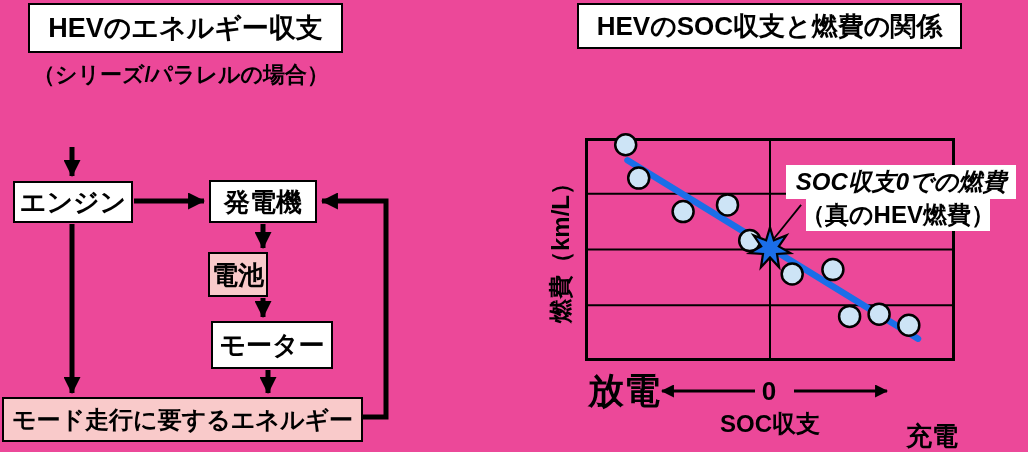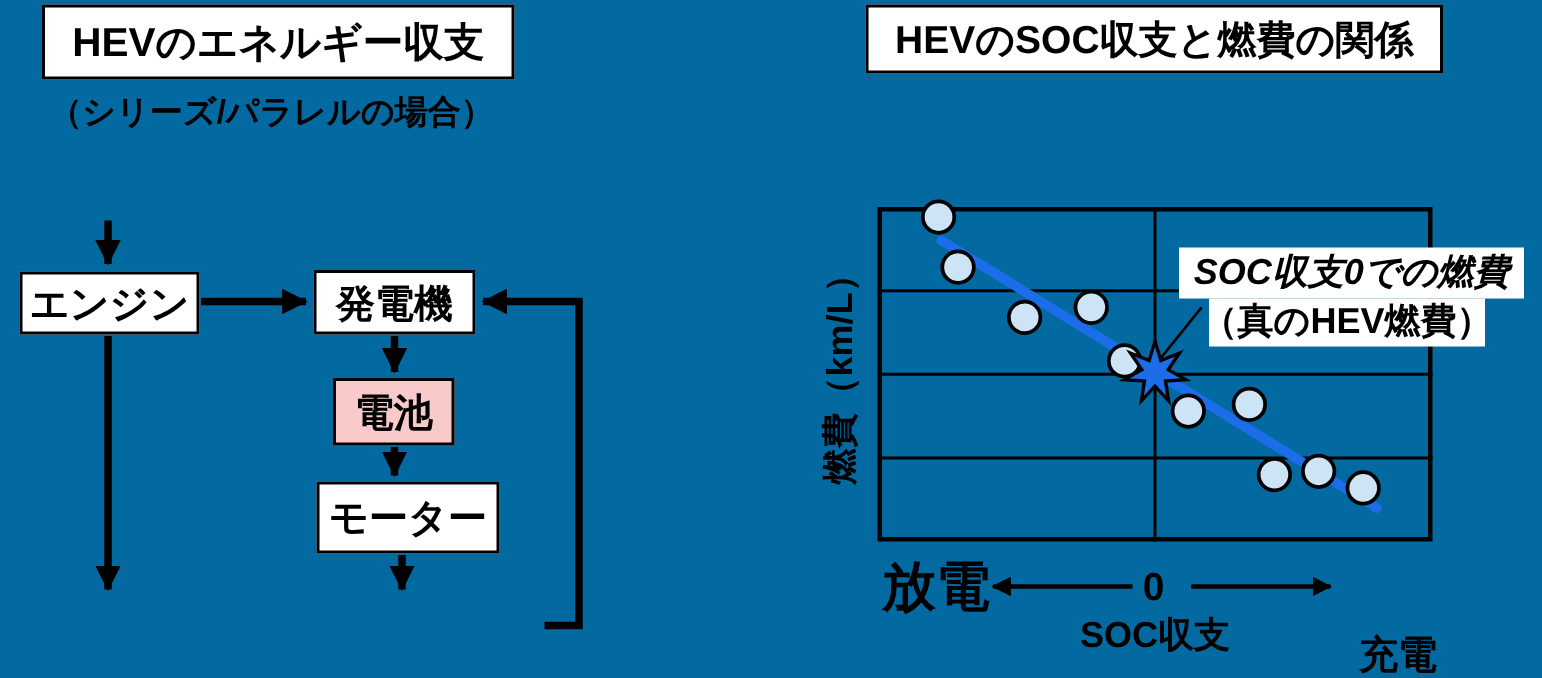--- a/index.html
+++ b/index.html
@@ -1,17 +1,17 @@
 <!DOCTYPE html>
 <html><head>
 <meta charset="utf-8">
 <style>
   html,body{margin:0;padding:0;background:#fff;}
   #stage{
-    position:relative;width:1028px;height:452px;background:#0369a1;
+    position:relative;width:1028px;height:452px;background:#ec4899;
     font-family:"Liberation Sans","DejaVu Sans",sans-serif;color:#000;overflow:hidden;
   }
   .box{
     position:absolute;box-sizing:border-box;border:2.5px solid #000;background:#fff;
     display:flex;align-items:center;justify-content:center;
     font-weight:bold;white-space:nowrap;line-height:1;
   }
   .pink{background:#f9caca;}
   .titlebox{border-width:2.5px;background:#fff;}
   .txt{
@@ -36,28 +36,31 @@
 
 
   <div class="box" style="left:13px;top:181px;width:120px;height:42px;font-size:26px;">
     <span>エンジン</span>
   </div>
 
   <div class="box" style="left:209px;top:180px;width:108px;height:43px;font-size:26px;">
     <span>発電機</span>
   </div>
 
-  <div class="box pink" style="left:222px;top:252px;width:81px;height:45px;font-size:26px;">
+  <div class="box pink" style="left:208px;top:252px;width:60px;height:45px;font-size:26px;">
     <span>電池</span>
   </div>
 
   <div class="box" style="left:211px;top:321px;width:122px;height:48px;font-size:26px;">
     <span>モーター</span>
   </div>
 
+  <div class="box pink" style="left:2px;top:397px;width:361px;height:45px;font-size:24px;">
+    <span>モード走行に要するエネルギー</span>
+  </div>
 
   <svg id="flow-svg" width="1028" height="452">
     <defs>
       <marker id="ah-big" markerUnits="userSpaceOnUse" markerWidth="17" markerHeight="17" viewBox="0 0 16 16" refX="15" refY="8" orient="auto">
         <path d="M0,0 L16,8 L0,16 Z" fill="#000"></path>
       </marker>
       <marker id="ah-small" markerUnits="userSpaceOnUse" markerWidth="13" markerHeight="13" viewBox="0 0 12 12" refX="11" refY="6" orient="auto">
         <path d="M0,0 L12,6 L0,12 Z" fill="#000"></path>
       </marker>
     </defs>

